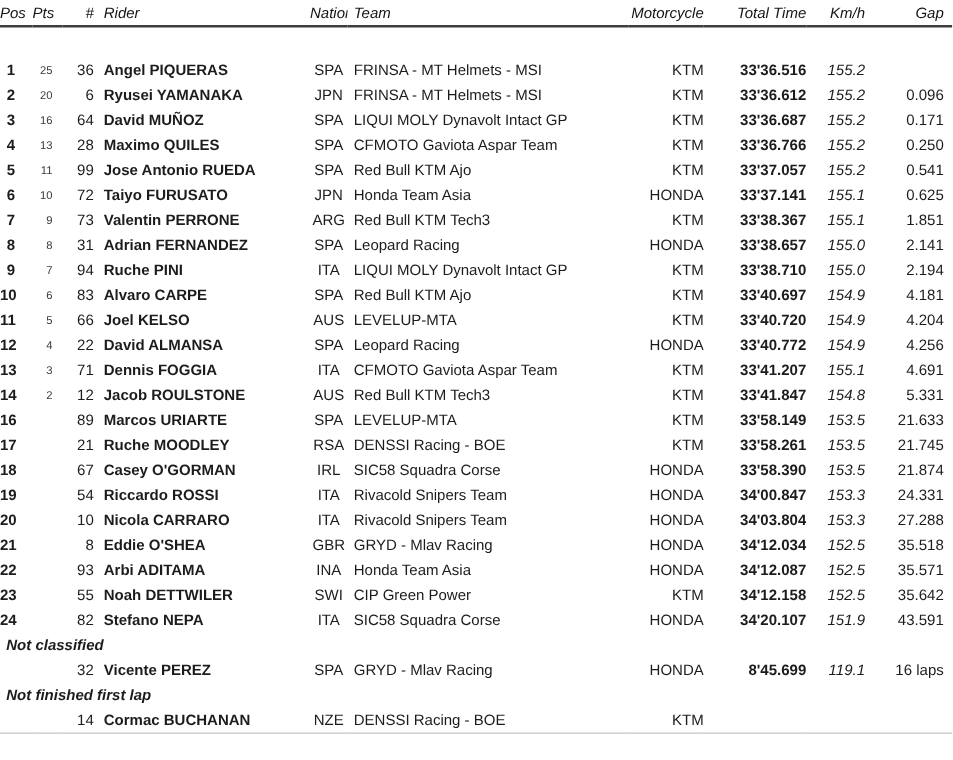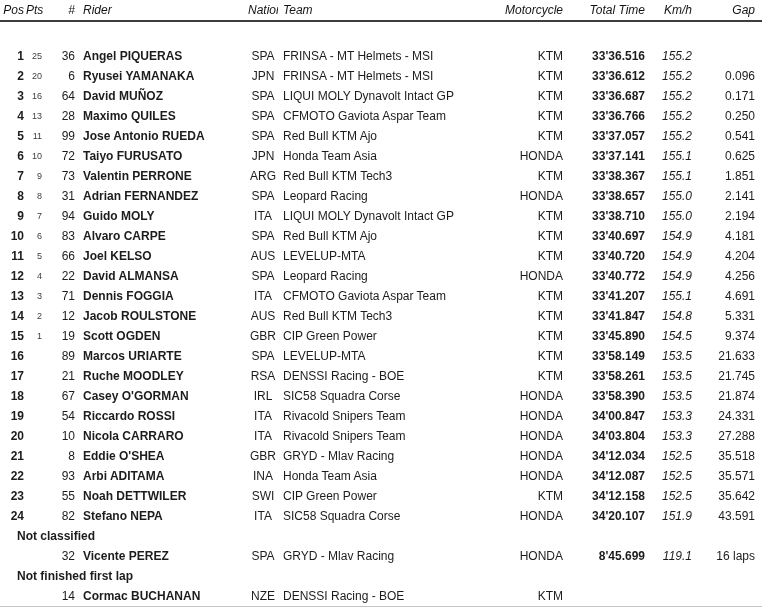--- a/index.html
+++ b/index.html
@@ -11,35 +11,35 @@
   col.w-pos{width:26px}col.w-pts{width:24px}col.w-num{width:30px}
   col.w-rider{width:168px}col.w-nation{width:30px}col.w-team{width:225px}
   col.w-moto{width:60px}col.w-time{width:82px}col.w-kmh{width:47px}col.w-gap{width:70px}
   thead th{
     font-style:italic;font-weight:400;color:#141414;height:20px;
     border-bottom:2px solid #3d3d3d;white-space:nowrap;overflow:hidden;
     vertical-align:middle;padding:0;
   }
   tbody td{height:20px;vertical-align:middle;white-space:nowrap;overflow:hidden;padding:0;}
   .spacer-row td{height:24px;}
-  .c-pos{text-align:right;padding-right:2px;}
+  .c-pos{text-align:right;padding-right:14px;}
   td.c-pos{font-weight:700;}
   .c-pts{text-align:right;padding-right:8px;}
   td.c-pts{font-size:9px;color:#3c3c3c;}
   .c-num{text-align:right;padding-right:5px;}
   .c-rider{text-align:left;padding-left:3px;}
   td.c-rider{font-weight:700;}
   .c-nation{text-align:center;}
   .c-team{text-align:left;padding-left:5px;}
   .c-moto{text-align:right;}
   .c-time{text-align:right;}
   td.c-time{font-weight:700;}
   .c-kmh{text-align:right;font-style:italic;}
   .c-gap{text-align:right;padding-right:7px;}
-  .section-row td{font-weight:700;padding-left:17px;}
+  .section-row td{font-weight:700;font-style:italic;padding-left:5px;}
 </style>
 </head>
 <body>
 
 <div class="page">
   <table>
     <colgroup>
       <col class="w-pos">
         <col class="w-pts">
         <col class="w-num">
@@ -162,21 +162,21 @@
     <td class="c-team">Leopard Racing</td>
     <td class="c-moto">HONDA</td>
     <td class="c-time">33'38.657</td>
     <td class="c-kmh">155.0</td>
     <td class="c-gap">2.141</td>
   </tr>
         <tr class="result-row">
     <td class="c-pos">9</td>
     <td class="c-pts">7</td>
     <td class="c-num">94</td>
-    <td class="c-rider">Guido MOLY</td>
+    <td class="c-rider">Ruche PINI</td>
     <td class="c-nation">ITA</td>
     <td class="c-team">LIQUI MOLY Dynavolt Intact GP</td>
     <td class="c-moto">KTM</td>
     <td class="c-time">33'38.710</td>
     <td class="c-kmh">155.0</td>
     <td class="c-gap">2.194</td>
   </tr>
         <tr class="result-row">
     <td class="c-pos">10</td>
     <td class="c-pts">6</td>
@@ -231,32 +231,20 @@
     <td class="c-num">12</td>
     <td class="c-rider">Jacob ROULSTONE</td>
     <td class="c-nation">AUS</td>
     <td class="c-team">Red Bull KTM Tech3</td>
     <td class="c-moto">KTM</td>
     <td class="c-time">33'41.847</td>
     <td class="c-kmh">154.8</td>
     <td class="c-gap">5.331</td>
   </tr>
         <tr class="result-row">
-    <td class="c-pos">15</td>
-    <td class="c-pts">1</td>
-    <td class="c-num">19</td>
-    <td class="c-rider">Scott OGDEN</td>
-    <td class="c-nation">GBR</td>
-    <td class="c-team">CIP Green Power</td>
-    <td class="c-moto">KTM</td>
-    <td class="c-time">33'45.890</td>
-    <td class="c-kmh">154.5</td>
-    <td class="c-gap">9.374</td>
-  </tr>
-        <tr class="result-row">
     <td class="c-pos">16</td>
     <td class="c-pts"></td>
     <td class="c-num">89</td>
     <td class="c-rider">Marcos URIARTE</td>
     <td class="c-nation">SPA</td>
     <td class="c-team">LEVELUP-MTA</td>
     <td class="c-moto">KTM</td>
     <td class="c-time">33'58.149</td>
     <td class="c-kmh">153.5</td>
     <td class="c-gap">21.633</td>

